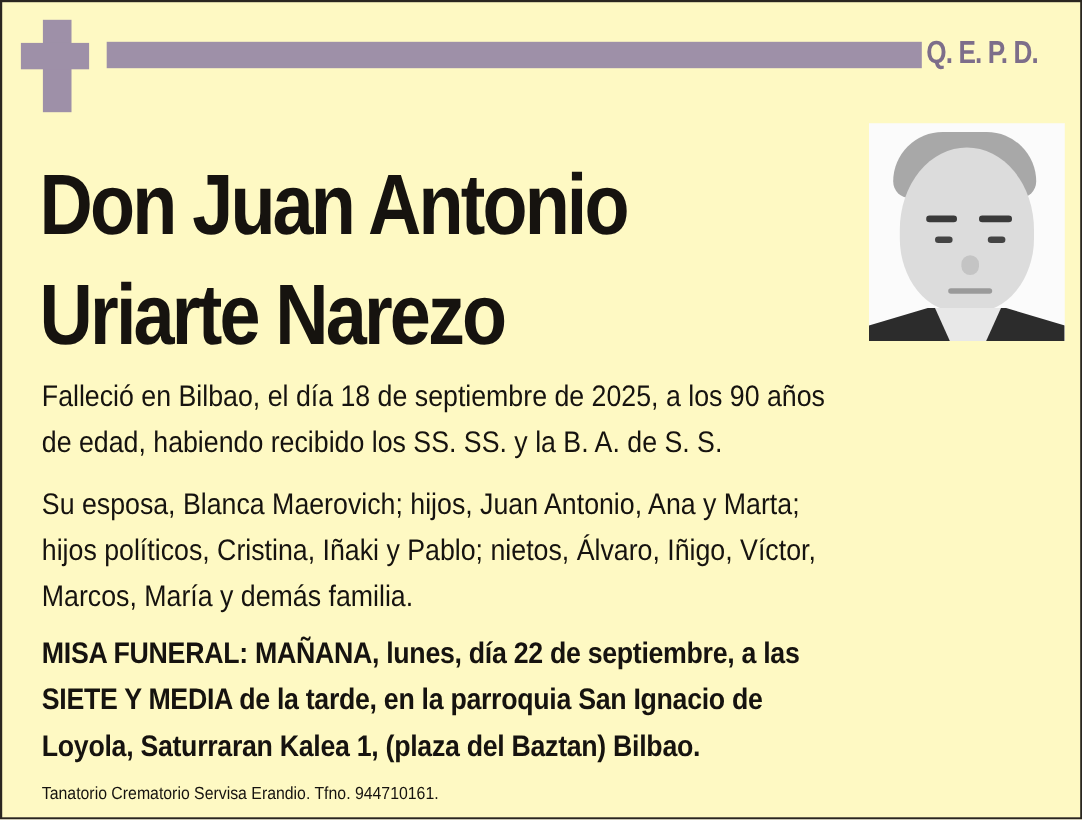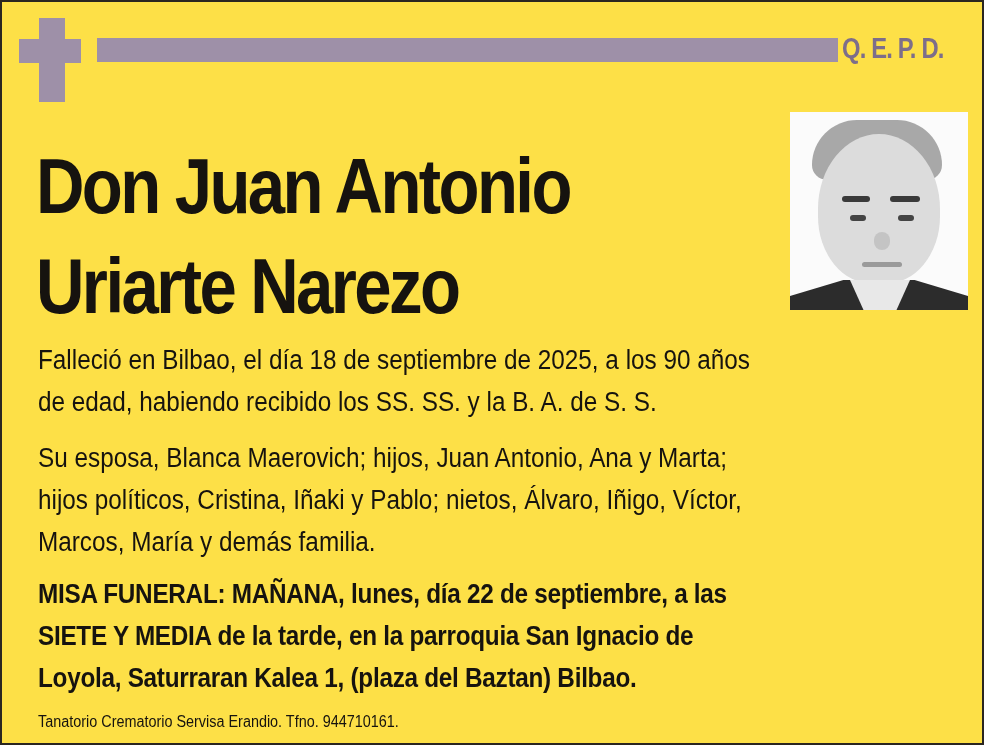--- a/index.html
+++ b/index.html
@@ -1,17 +1,17 @@
 <!DOCTYPE html>
 <html><head>
 <meta charset="utf-8">
 <style>
   html, body { margin:0; padding:0; background:#fff; }
   body { width:984px; height:745px; overflow:hidden; position:relative; }
-  .frame { position:absolute; left:0; top:0; width:980px; height:741px; border:2px solid #2a2620; background:#fde047; }
+  .frame { position:absolute; left:0; top:0; width:980px; height:741px; border:2px solid #2a2620; background:#fef9c3; }
   .cross-v { position:absolute; left:37px; top:16px; width:26px; height:84px; background:#9e90a8; }
   .cross-h { position:absolute; left:17px; top:37px; width:62px; height:24px; background:#9e90a8; }
   .bar { position:absolute; left:95px; top:36px; width:741px; height:24px; background:#9e90a8; }
   .qepd { position:absolute; left:840px; top:30px; font-family:"Liberation Sans", sans-serif; font-weight:bold; font-size:29px; color:#7d6e8a; letter-spacing:-1px; transform:scaleX(0.82); transform-origin:left top; white-space:nowrap; }
   .name { position:absolute; left:34px; top:134px; font-family:"Liberation Sans", sans-serif; font-weight:bold; font-size:78px; line-height:100px; color:#16130f; letter-spacing:-3px; transform:scaleX(0.86); transform-origin:left top; white-space:nowrap; }
   .photo { position:absolute; left:788px; top:110px; width:178px; height:198px; background:#fbfbfb; overflow:hidden; }
   .p-hair { position:absolute; left:22px; top:8px; width:130px; height:60px; border-radius:60px 60px 20px 20px; background:#a8a8a8; }
   .p-face { position:absolute; left:28px; top:22px; width:122px; height:150px; border-radius:50% 50% 45% 45%; background:#dcdcdc; }
   .p-brow1 { position:absolute; left:52px; top:84px; width:28px; height:6px; background:#3a3a3a; border-radius:3px; }
   .p-brow2 { position:absolute; left:100px; top:84px; width:30px; height:6px; background:#3a3a3a; border-radius:3px; }

